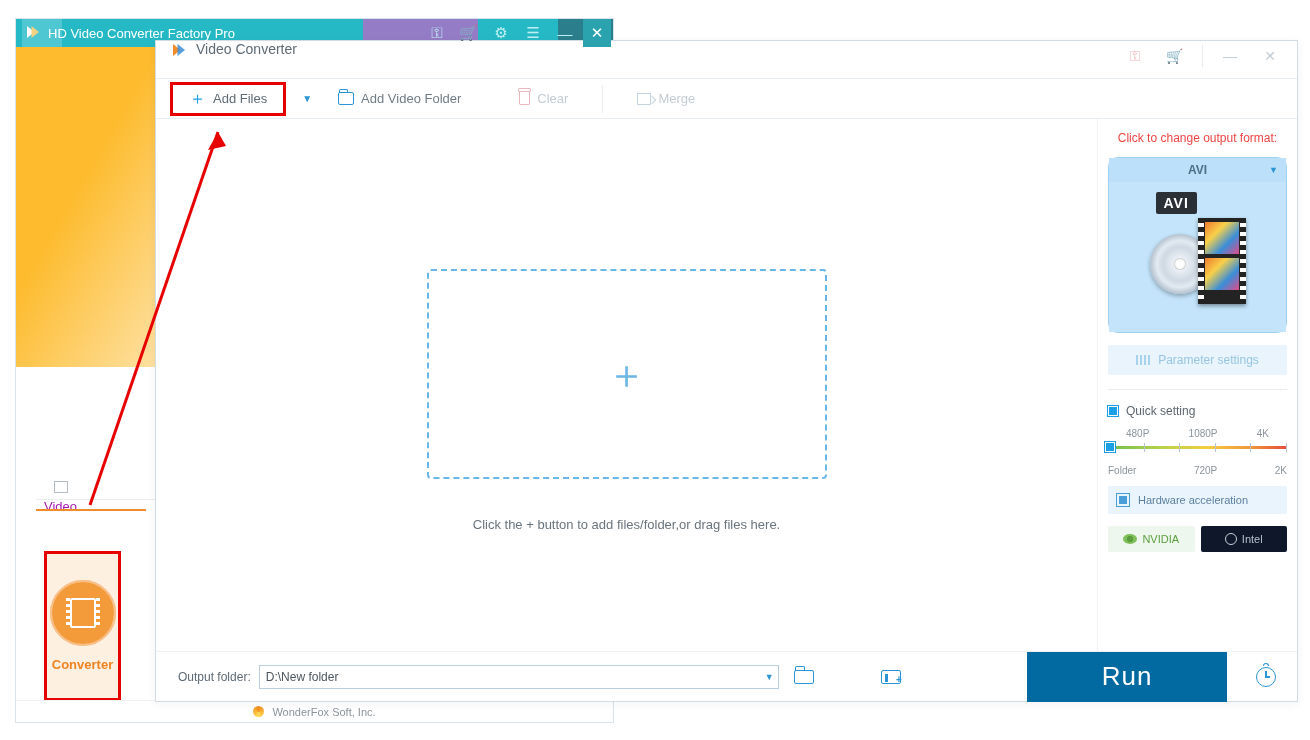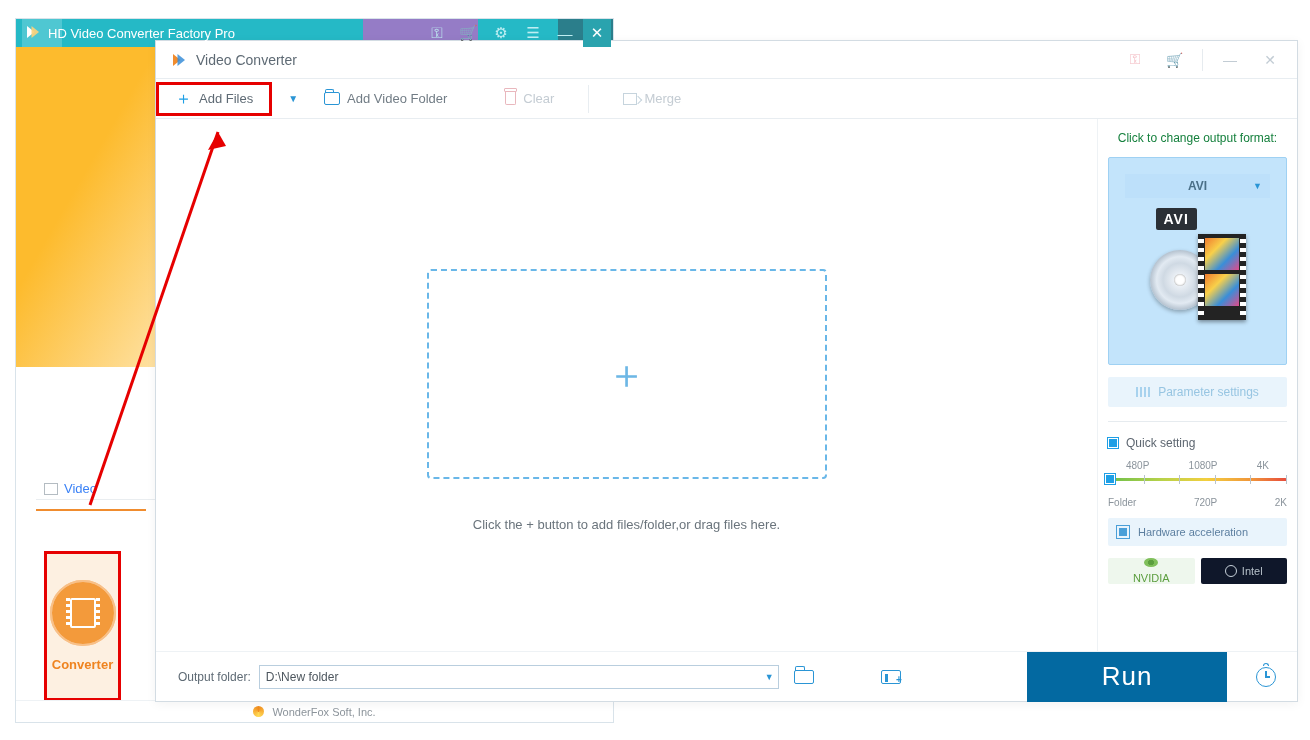--- a/index.html
+++ b/index.html
@@ -21,21 +21,21 @@
     position:absolute; top:0; left:0; right:0; height:28px; display:flex; align-items:center;
     padding-left:10px; color:#fff; font-size:13px; z-index:2;
   }
   .parent-titlebar .ticons { margin-left:auto; display:flex; gap:4px; align-items:center; padding-right:2px;}
   .parent-titlebar .ticons span{width:28px;height:28px;display:flex;align-items:center;justify-content:center;color:#bfeef2;font-size:15px;}
   .parent-body { position:absolute; top:28px; left:0; right:0; bottom:0; background:#fff;}
   .orange-fade{position:absolute;top:0;left:0;width:599px;height:320px;background:linear-gradient(120deg,#fdbb2d 0%,#fdbb2d 18%, transparent 60%);}
   .sep-line{position:absolute;top:452px;left:20px;right:20px;height:1px;background:#e9edf0;}
   .video-tab {
     position:absolute; top:434px; left:28px; display:flex; align-items:center; gap:6px;
-    color:#3b82f6; font-size:13px;
+    color:#a21caf; font-size:13px;flex-direction:column;
   }
   .tab-underline{position:absolute;top:462px;left:20px;width:110px;height:2px;background:#f08c2e;}
   .converter-tile {
     position:absolute; left:28px; top:504px; width:77px; height:150px;
     border:3px solid #e60000; background:#fdf0e1; display:flex; flex-direction:column;
     align-items:center; justify-content:center; gap:12px;
   }
   .conv-circle{width:64px;height:64px;border-radius:50%;background:#f39a3b;display:flex;align-items:center;justify-content:center;position:relative;}
   .conv-circle::before,.conv-circle::after{content:"";position:absolute;width:62px;height:62px;border:2px solid #f8c088;border-radius:50%;}
   .film-ic{width:26px;height:30px;border:2px solid #fff;border-radius:2px;position:relative;}
@@ -47,32 +47,32 @@
   .parent-logo{position:absolute;left:8px;top:4px;width:18px;height:18px;display:flex;align-items:center;justify-content:center;}
   .parent-logo svg{width:18px;height:18px;}
 
   
   .conv {
     position:absolute; left:155px; top:40px; width:1143px; height:662px;
     border:1px solid #d3dce3; background:#fff; box-shadow:0 2px 10px rgba(0,0,0,.05);
     display:flex; flex-direction:column;
   }
   .conv-title {
-    height:38px; display:flex; align-items:center; padding:0 10px 0 14px;
+    height:38px; display:flex; align-items:flex-start; padding:0 10px 0 14px;
     border-bottom:1px solid #e8edf1;
   }
   .conv-title .lg{width:18px;height:18px;margin-right:8px;}
   .conv-title .wt{font-size:14px;color:#5e6a74;}
   .conv-title .spacer{flex:1;}
   .conv-title .ri{display:flex;align-items:center;gap:6px;}
   .conv-title .ri .ib{width:34px;height:30px;display:flex;align-items:center;justify-content:center;color:#c2ccd4;font-size:14px;}
   .conv-title .ri .sep{width:1px;height:22px;background:#e6ebef;margin:0 4px;}
 
   .conv-toolbar {
-    height:40px; display:flex; align-items:center; gap:8px;
+    height:40px; display:flex; align-items:center; padding-left:14px; gap:8px;
     border-bottom:1px solid #e8edf1;
   }
   .add-files{
     border:3px solid #e60000; height:34px; padding:0 16px; display:flex; align-items:center;
     gap:7px; color:#5e6a74; font-size:13px; background:#fff;
   }
   .plus-b{color:#1d9fe6;font-size:17px;font-weight:400;line-height:0;}
   .tb-drop{color:#2a95d5;font-size:10px;padding:0 8px;}
   .tb-item{display:flex;align-items:center;gap:7px;color:#717c85;font-size:13px;padding:0 10px;}
   .tb-item.dis{color:#c4ccd3;}
@@ -84,22 +84,22 @@
   .merge-ic{width:14px;height:12px;border:1.5px solid #c6d4dd;position:relative;}
   .merge-ic::after{content:"";position:absolute;right:-5px;top:3px;width:5px;height:5px;border-top:1.5px solid #c6d4dd;border-right:1.5px solid #c6d4dd;transform:rotate(45deg);}
 
   .conv-body{flex:1;display:flex;position:relative;}
   .drop-area{flex:1;display:flex;flex-direction:column;align-items:center;padding-top:150px;}
   .dashed-box{width:400px;height:210px;border:2px dashed #69b7e8;border-radius:4px;display:flex;align-items:center;justify-content:center;}
   .big-plus{font-size:40px;color:#6db7e5;font-weight:200;}
   .drop-hint{margin-top:38px;color:#6a747c;font-size:13px;}
 
   .side{width:200px;border-left:1px solid #eef2f5;padding:12px 10px 8px 10px;display:flex;flex-direction:column;gap:12px;}
-  .side .hd{font-size:12px;color:#15803d;text-align:center;}
-  .fmt-card{background:#c3e4fb;border:1px solid #9fd1f3;border-radius:2px;padding:16px;}
+  .side .hd{font-size:12px;color:#ef4444;text-align:center;}
+  .fmt-card{background:#c3e4fb;border:1px solid #9fd1f3;border-radius:10px;padding:0;}
   .fmt-hdr{height:24px;background:#bde0fa;display:flex;align-items:center;justify-content:center;color:#4a6f87;font-size:12px;font-weight:600;position:relative;}
   .fmt-hdr .dd{position:absolute;right:8px;color:#2a95d5;font-size:9px;}
   .fmt-body{padding:10px;display:flex;justify-content:center;background:#c3e4fb;}
   .avi-art{width:96px;height:130px;position:relative;}
   .avi-tag{position:absolute;top:0;left:6px;background:#2b3036;color:#fff;font-size:14px;font-weight:700;padding:3px 8px;border-radius:2px;letter-spacing:1px;}
   .disc{position:absolute;left:0;bottom:28px;width:60px;height:60px;border-radius:50%;background:radial-gradient(circle,#fafcff 0%,#cfd9e3 40%,#e2eaf2 55%,#b6c3d0 70%,#e8eef5 85%);box-shadow:0 2px 4px rgba(0,0,0,.3);}
   .disc::after{content:"";position:absolute;left:24px;top:24px;width:12px;height:12px;border-radius:50%;background:#fff;box-shadow:inset 0 0 2px #888;}
   .filmstrip{position:absolute;right:0;bottom:18px;width:48px;height:86px;background:#232323;overflow:hidden;box-shadow:0 2px 4px rgba(0,0,0,.4);}
   .filmstrip::before,.filmstrip::after{content:"";position:absolute;top:0;bottom:0;width:6px;background:repeating-linear-gradient(#232323 0 5px,#fff 5px 9px);}
   .filmstrip::before{left:0}.filmstrip::after{right:0}
@@ -115,21 +115,21 @@
   .slider-ticks{position:absolute;top:11px;left:0;right:0;display:flex;justify-content:space-between;}
   .slider-ticks span{width:1px;height:9px;background:#b9c3cc;}
   .slider-top{position:absolute;top:-4px;left:0;right:0;display:flex;justify-content:space-between;font-size:10px;color:#8b949c;padding:0 18px;}
   .slider-bot{position:absolute;bottom:-2px;left:0;right:0;display:flex;justify-content:space-between;font-size:10px;color:#8b949c;}
   .slider-thumb{position:absolute;top:10px;left:-3px;width:10px;height:10px;background:#1d9fe6;border:1px solid #fff;box-shadow:0 0 0 1px #1d9fe6;}
   .hw{height:28px;background:#e9f4fc;display:flex;align-items:center;gap:8px;padding:0 8px;font-size:11px;color:#5c7fa0;border-radius:2px;}
   .chip{width:14px;height:14px;border:1.5px solid #4a9fd8;position:relative;}
   .chip::before{content:"";position:absolute;inset:2px;background:#4a9fd8;}
   .gpu-row{display:flex;gap:6px;}
   .gpu{flex:1;height:26px;display:flex;align-items:center;justify-content:center;gap:5px;font-size:11px;border-radius:2px;}
-  .nv{background:#eef7ed;color:#5b9e3e;flex-direction:column;}
+  .nv{background:#eef7ed;color:#5b9e3e;}
   .nv .eye{width:14px;height:10px;border-radius:50%;background:radial-gradient(circle,#5b9e3e 35%,transparent 36%),#7fbf5a;}
   .it{background:#0f172a;color:#b6c0c9;}
   .it .ii{width:12px;height:12px;border:1.5px solid #c6d0d9;border-radius:50%;}
 
   .conv-footer{height:50px;border-top:1px solid #eef2f5;display:flex;align-items:center;padding-left:22px;gap:8px;}
   .of-lbl{font-size:12px;color:#5e6a74;}
   .of-combo{width:520px;height:24px;border:1px solid #b9cede;display:flex;align-items:center;padding:0 6px;font-size:12px;color:#4d565e;position:relative;}
   .of-combo .cd{position:absolute;right:4px;color:#2a95d5;font-size:9px;}
   .ff-btn{width:34px;height:30px;display:flex;align-items:center;justify-content:center;}
   .open-f{width:20px;height:14px;border:1.6px solid #2a95d5;border-radius:2px;position:relative;}

